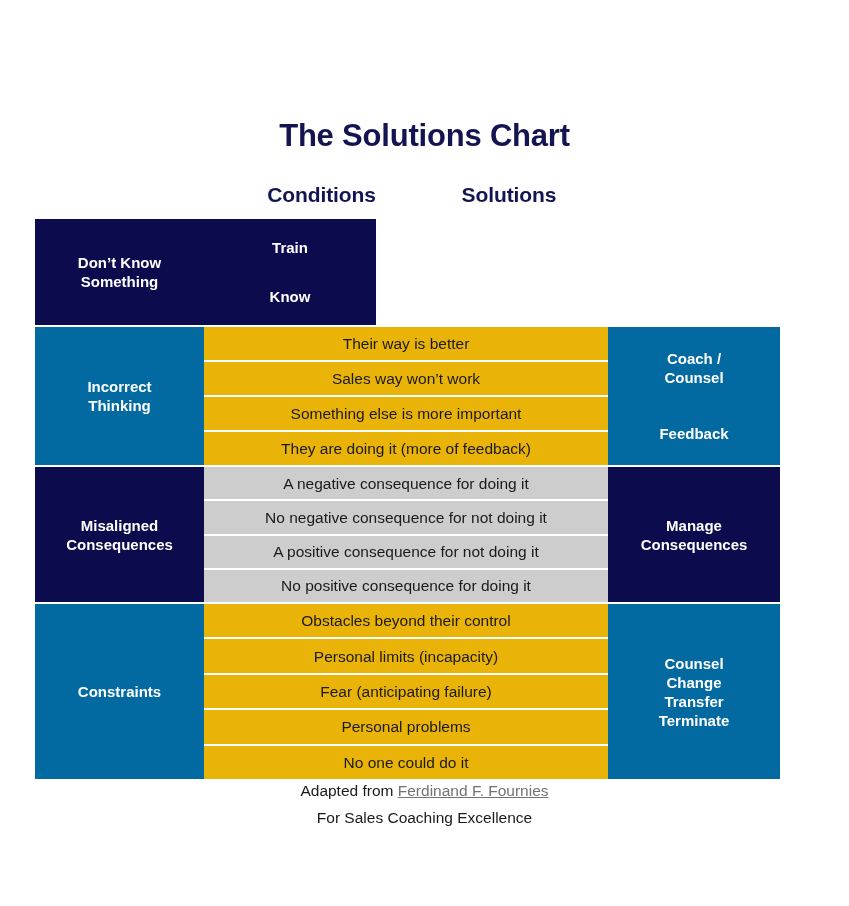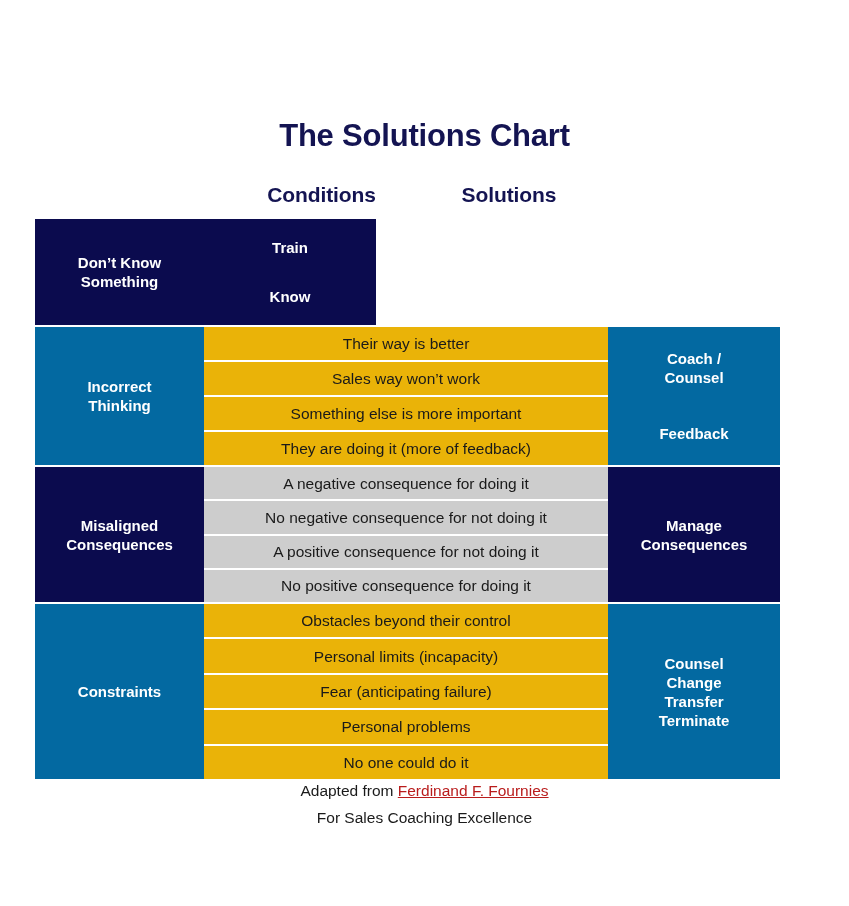--- a/index.html
+++ b/index.html
@@ -150,21 +150,21 @@
     top: 777px;
     left: 0;
     width: 849px;
     text-align: center;
     font-size: 15.5px;
     color: #1a1a1a;
     line-height: 27px;
   }
   .footer a,
   .footer .link {
-    color: #b91c1c;
+    color: #737373;
     text-decoration: underline;
   }
 </style>
 </head>
 <body>
 
 <div class="page">
 
   <div class="title">The Solutions Chart</div>
 

